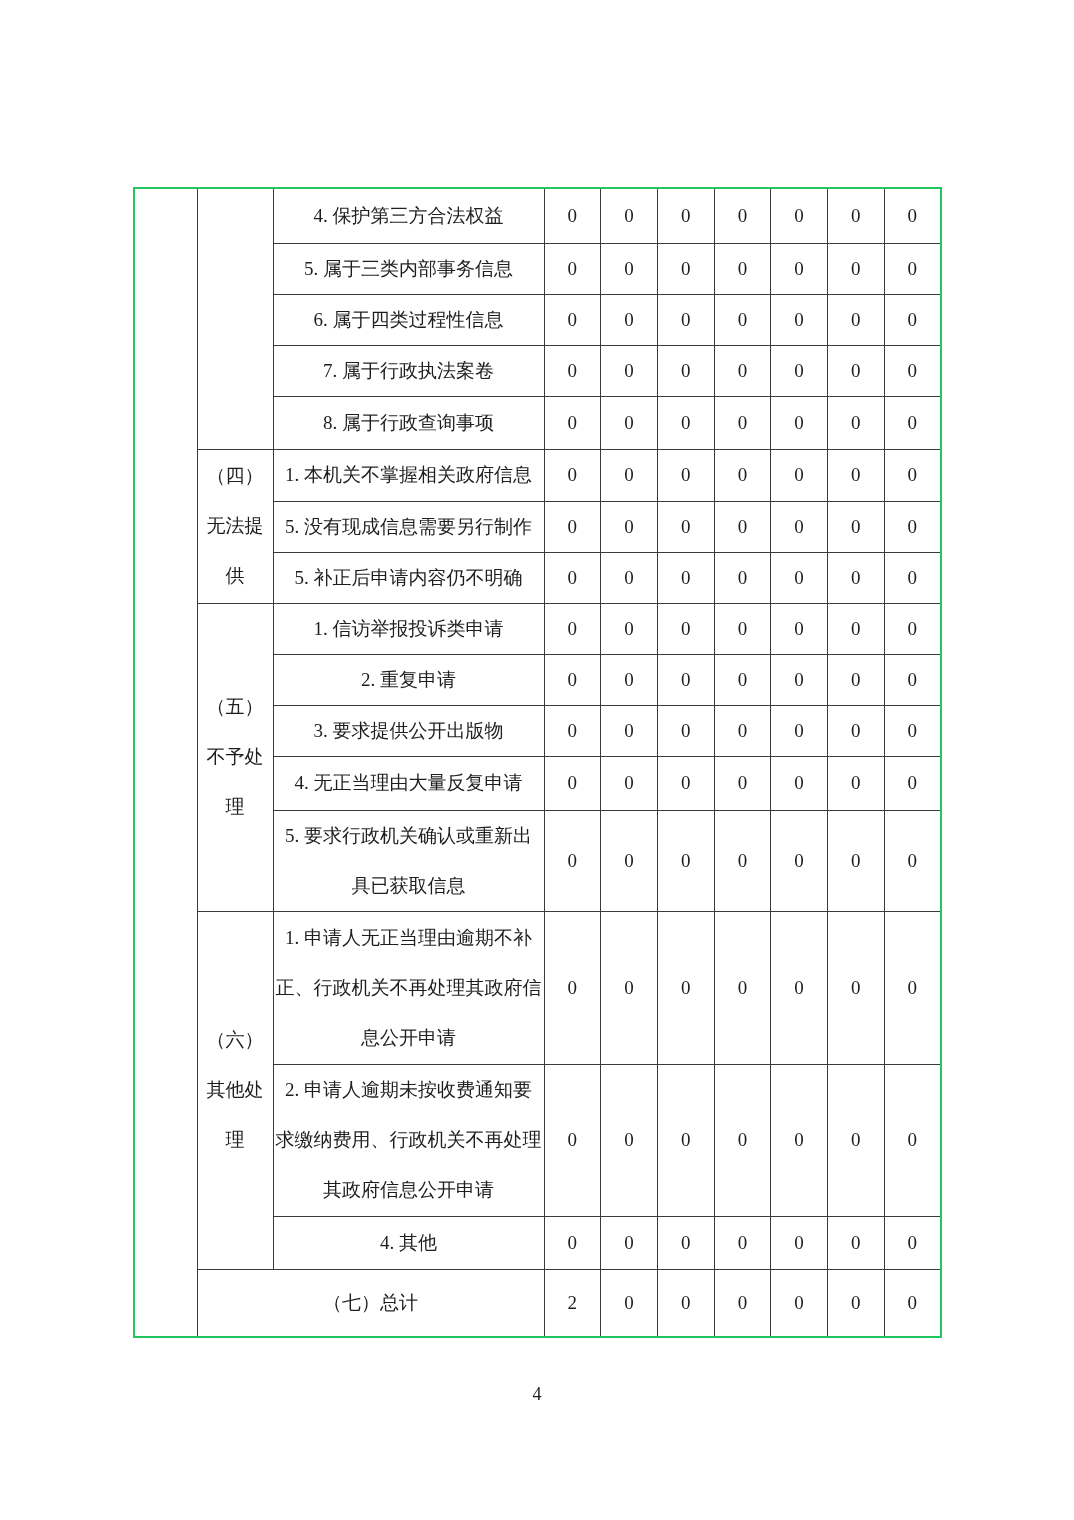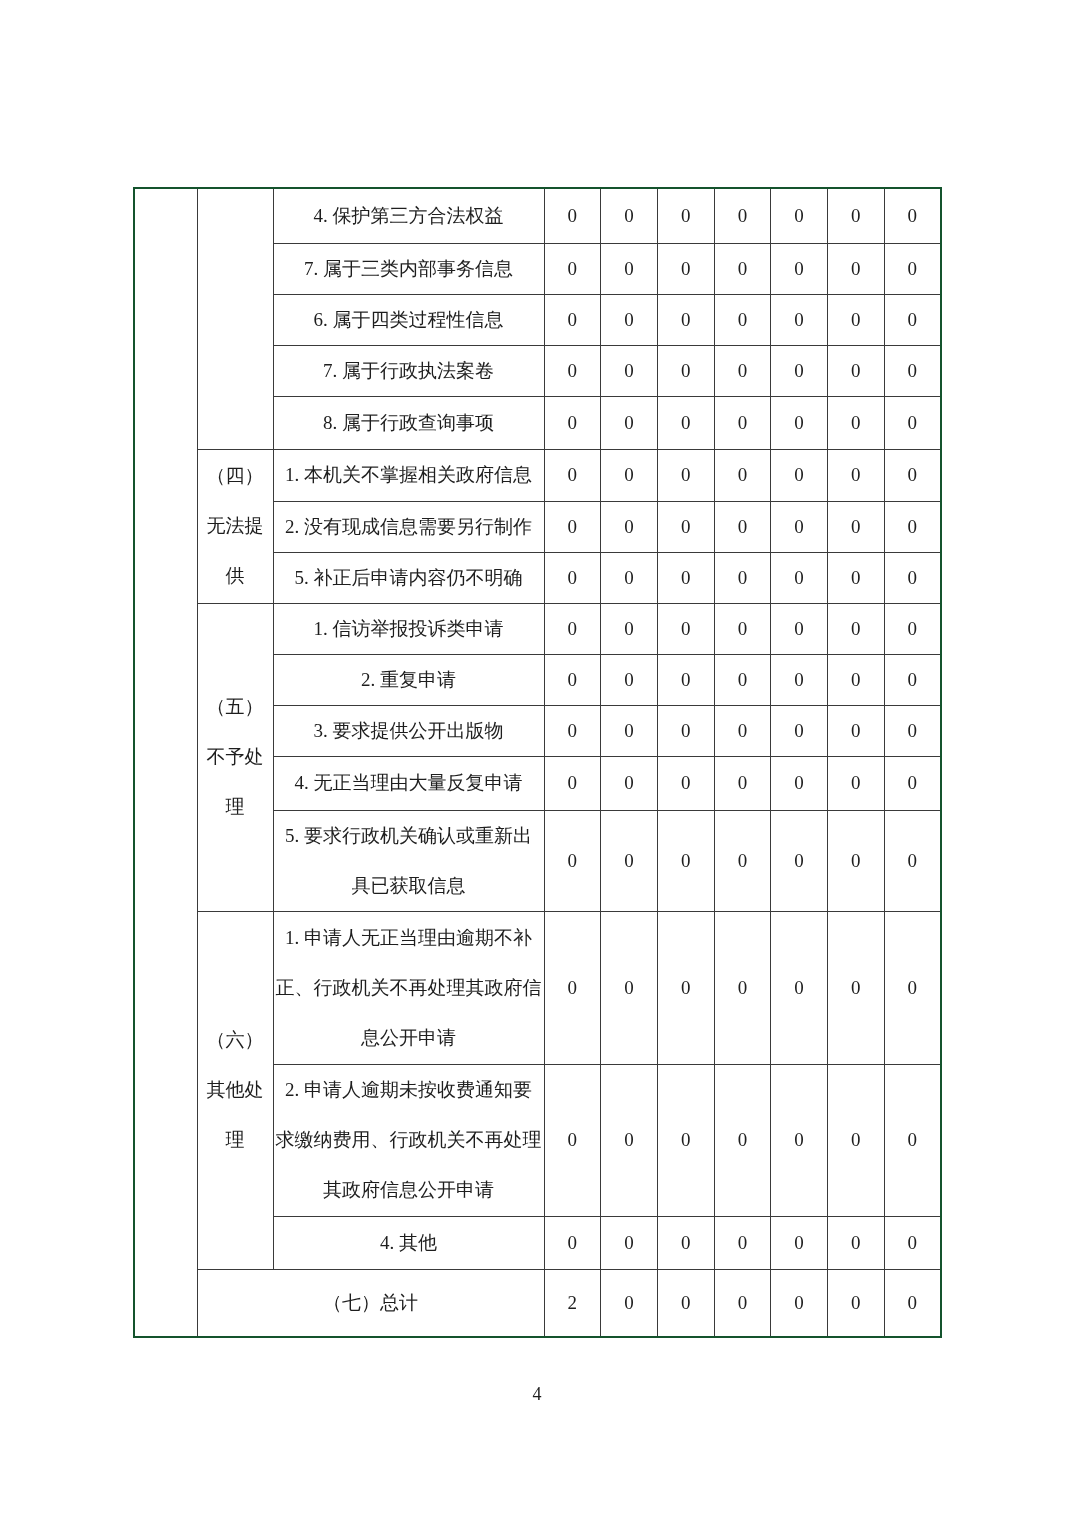--- a/index.html
+++ b/index.html
@@ -14,21 +14,21 @@
     width: 1074px; height: 1520px;
     background: #ffffff;
     overflow: hidden;
   }
   table.report {
     position: absolute;
     left: 133px; top: 187px;
     width: 807px;
     border-collapse: collapse;
     table-layout: fixed;
-    border: 2px solid #14532d;
+    border: 2px solid #22c55e;
   }
   table.report td {
     border: 1px solid #3a3a3a;
     vertical-align: middle;
     font-size: 19px;
     line-height: 50px;
     text-align: center;
     padding: 0;
   }
   td.spacer { padding: 0; }
@@ -75,21 +75,21 @@
         <td class="lbl">4. 保护第三方合法权益</td>
         <td class="val">0</td>
         <td class="val">0</td>
         <td class="val">0</td>
         <td class="val">0</td>
         <td class="val">0</td>
         <td class="val">0</td>
         <td class="val">0</td>
       </tr>
       <tr style="height:50px">
-        <td class="lbl">7. 属于三类内部事务信息</td>
+        <td class="lbl">5. 属于三类内部事务信息</td>
         <td class="val">0</td>
         <td class="val">0</td>
         <td class="val">0</td>
         <td class="val">0</td>
         <td class="val">0</td>
         <td class="val">0</td>
         <td class="val">0</td>
       </tr>
       <tr style="height:51px">
         <td class="lbl">6. 属于四类过程性信息</td>
@@ -128,21 +128,21 @@
         <td class="lbl">1. 本机关不掌握相关政府信息</td>
         <td class="val">0</td>
         <td class="val">0</td>
         <td class="val">0</td>
         <td class="val">0</td>
         <td class="val">0</td>
         <td class="val">0</td>
         <td class="val">0</td>
       </tr>
       <tr style="height:51px">
-        <td class="lbl">2. 没有现成信息需要另行制作</td>
+        <td class="lbl">5. 没有现成信息需要另行制作</td>
         <td class="val">0</td>
         <td class="val">0</td>
         <td class="val">0</td>
         <td class="val">0</td>
         <td class="val">0</td>
         <td class="val">0</td>
         <td class="val">0</td>
       </tr>
       <tr style="height:50px">
         <td class="lbl">5. 补正后申请内容仍不明确</td>

